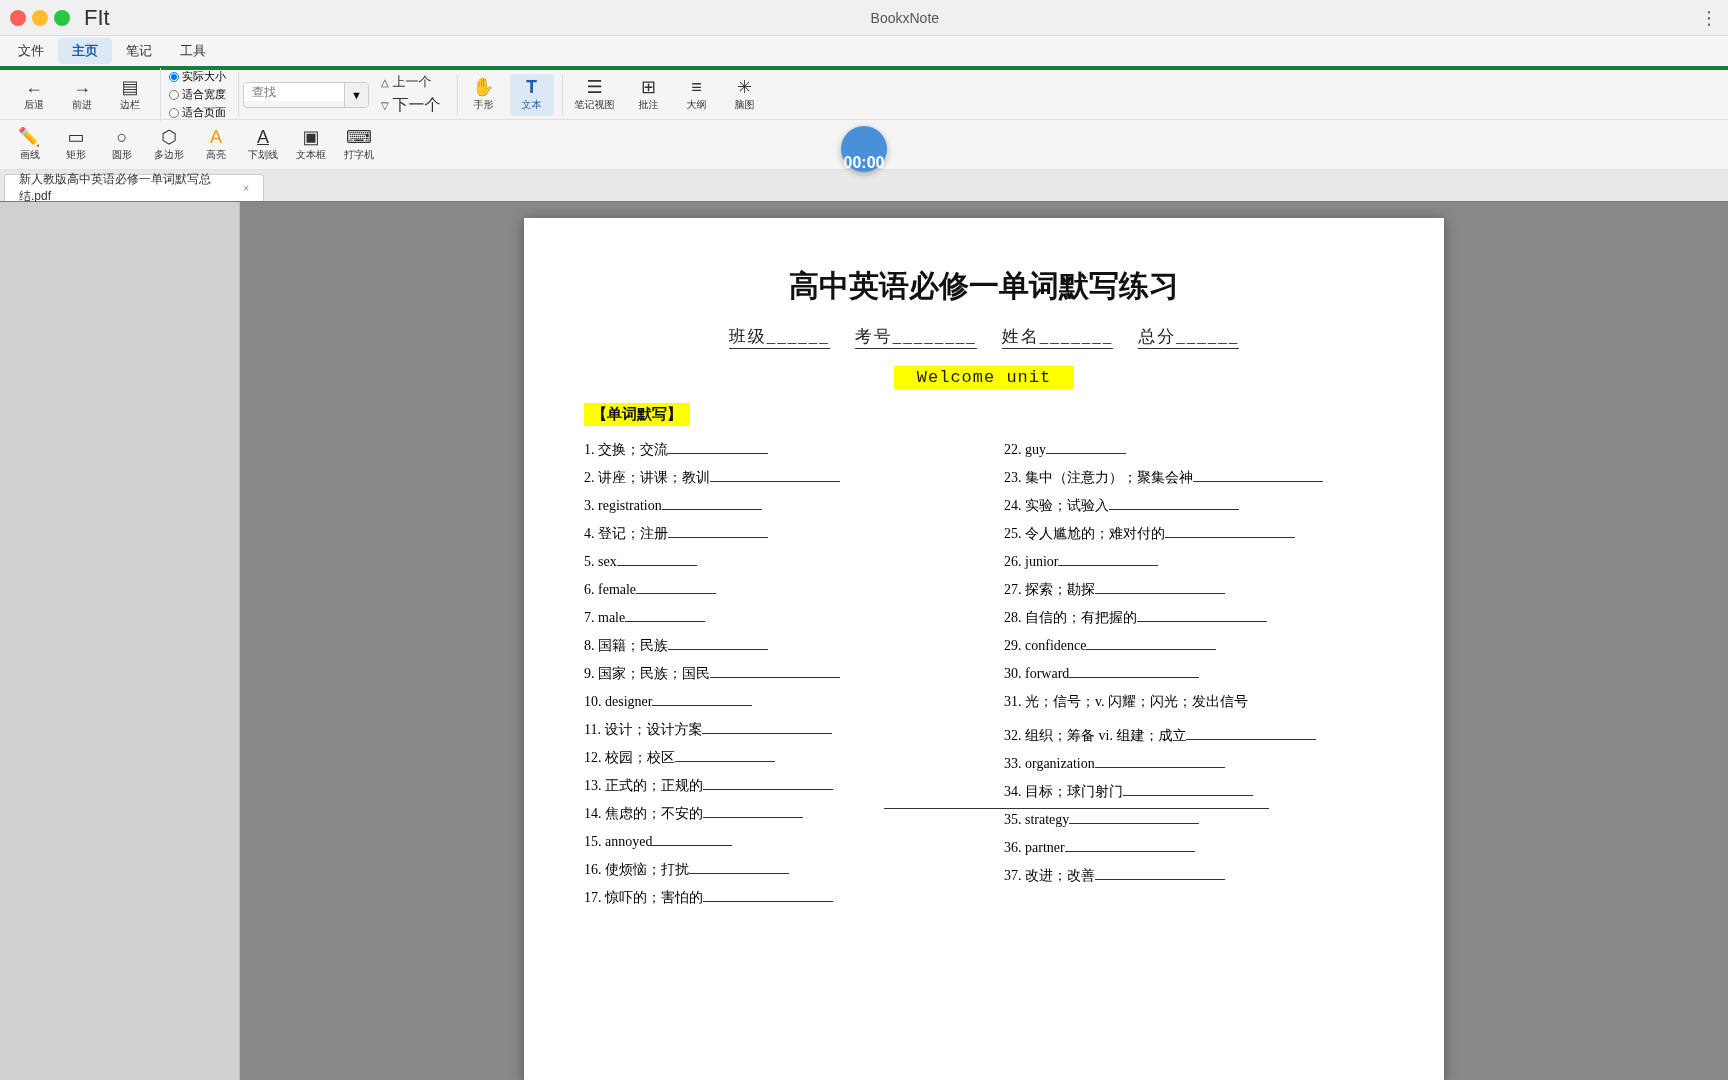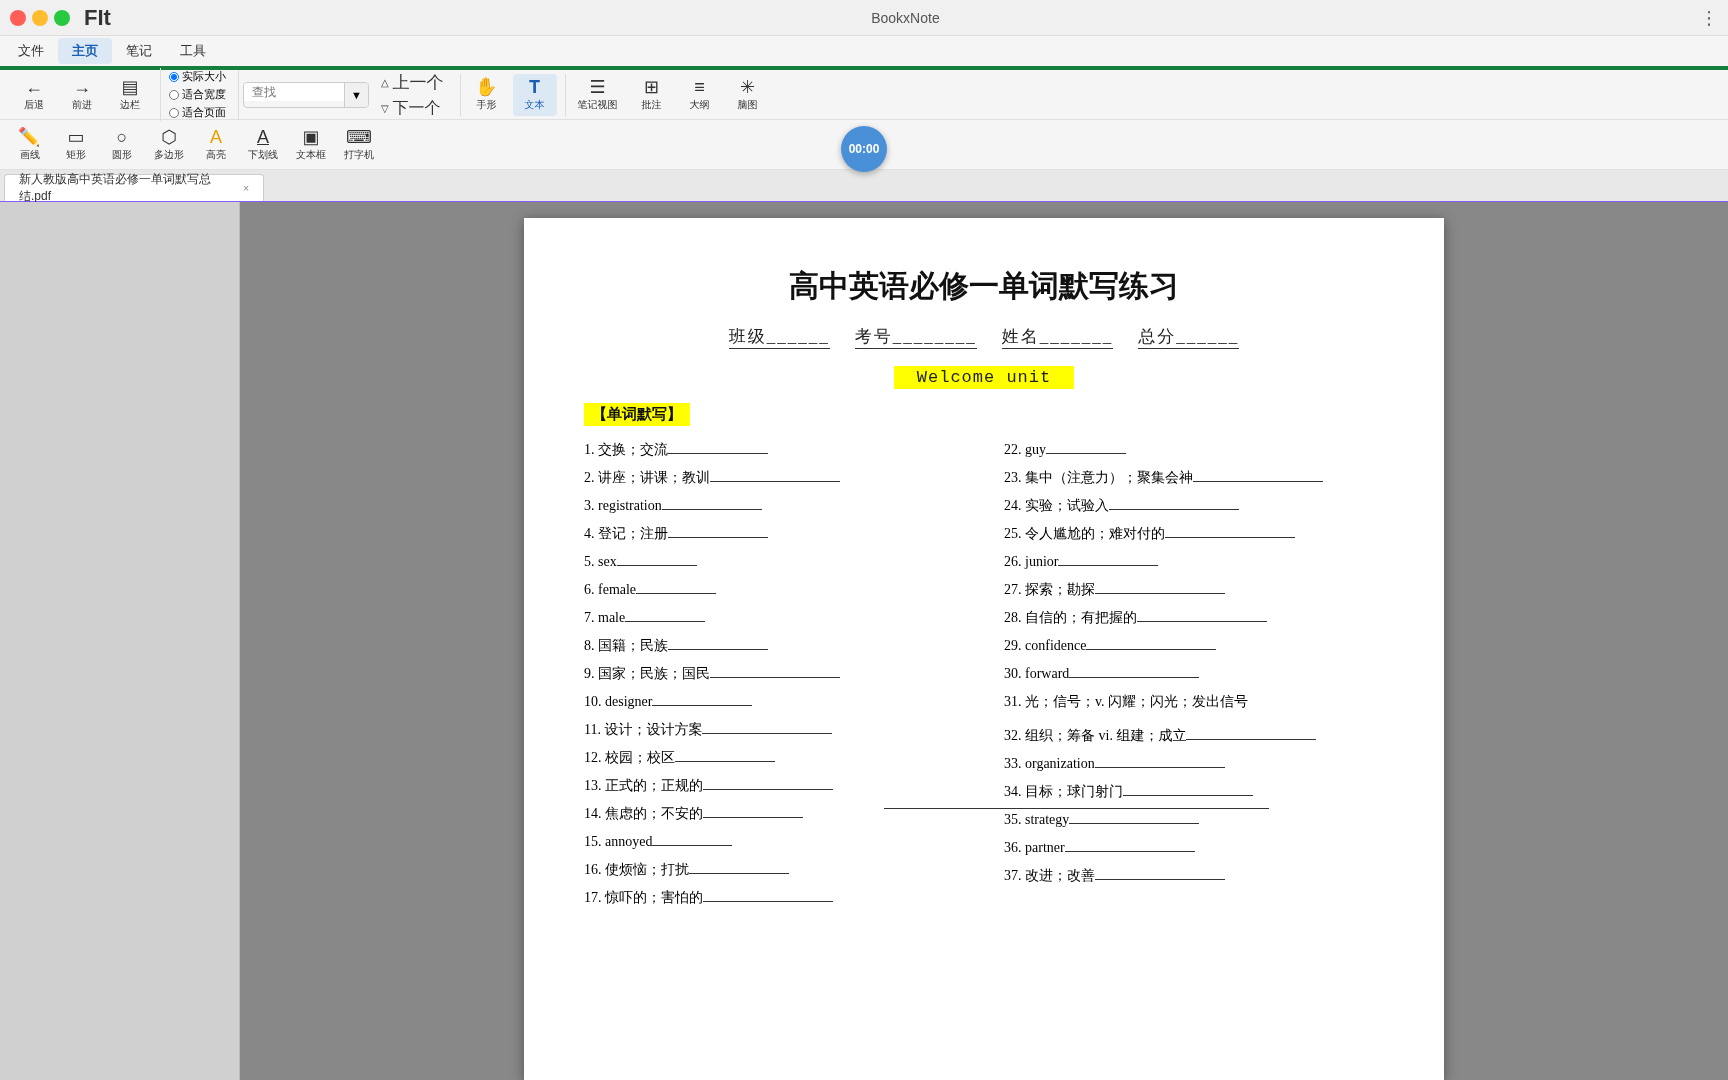--- a/index.html
+++ b/index.html
@@ -84,22 +84,22 @@
     .search-box .search-dropdown {
       background: #f0f0f0; border-left: 1px solid #ccc;
       padding: 2px 6px; cursor: pointer; font-size: 11px; height: 100%;
       display: flex; align-items: center;
     }
 
     
     .timer-bubble {
       position: absolute; top: 56px; left: 50%; transform: translateX(-50%);
       width: 46px; height: 46px; border-radius: 50%; background: #4a90d9;
-      display: flex; align-items: center; justify-content: center;
-      color: white; font-size: 12px; font-weight: bold; z-index: 10;
+      display: flex; align-items: flex-end; justify-content: center;
+      color: white; font-size: 16px; font-weight: bold; z-index: 10;
       cursor: pointer; box-shadow: 0 2px 6px rgba(0,0,0,0.3);
     }
 
     
     #ann-toolbar {
       width: 100%; height: 50px; background: #f5f5f5;
       display: flex; align-items: center; gap: 2px;
       border-bottom: 1px solid #e0e0e0; padding: 0 8px;
     }
 
@@ -171,21 +171,21 @@
     .vocab-item .blank-short { min-width: 80px; }
   </style>
 </head>
 <body>
 
 <div id="titlebar">
   <div class="logo">
     <span class="tl-close tl-btn"></span>
     <span class="tl-min tl-btn"></span>
     <span class="tl-max tl-btn"></span>
-    <span style="font-size:22px;font-weight:700;color:#333;margin-left:8px">FIt</span>
+    <span style="font-size:22px;font-weight:400;color:#333;margin-left:8px">FIt</span>
   </div>
   <div class="app-title">BookxNote</div>
   <div style="display:flex;align-items:center;gap:8px">
     <span style="font-size:18px;cursor:pointer;color:#555">⋮</span>
   </div>
 </div>
 
 <div id="menubar">
   <div class="menu-item">文件</div>
   <div class="menu-item active">主页</div>
@@ -228,21 +228,21 @@
   </div>
 
   <div class="toolbar-group">
     <div class="search-box">
       <input type="text" placeholder="查找" style="">
       <div class="search-dropdown">▼</div>
     </div>
     <div class="nav-cluster">
       <div class="nav-btn">
         <span class="nav-arrow">△</span>
-        <span style="font-size:17px">上一个</span>
+        <span style="font-size:13px">上一个</span>
       </div>
       <div class="nav-btn">
         <span class="nav-arrow">▽</span>
         <span style="font-size:16px">下一个</span>
       </div>
     </div>
   </div>
 
   <div class="toolbar-group">
     <div class="tb-btn">

